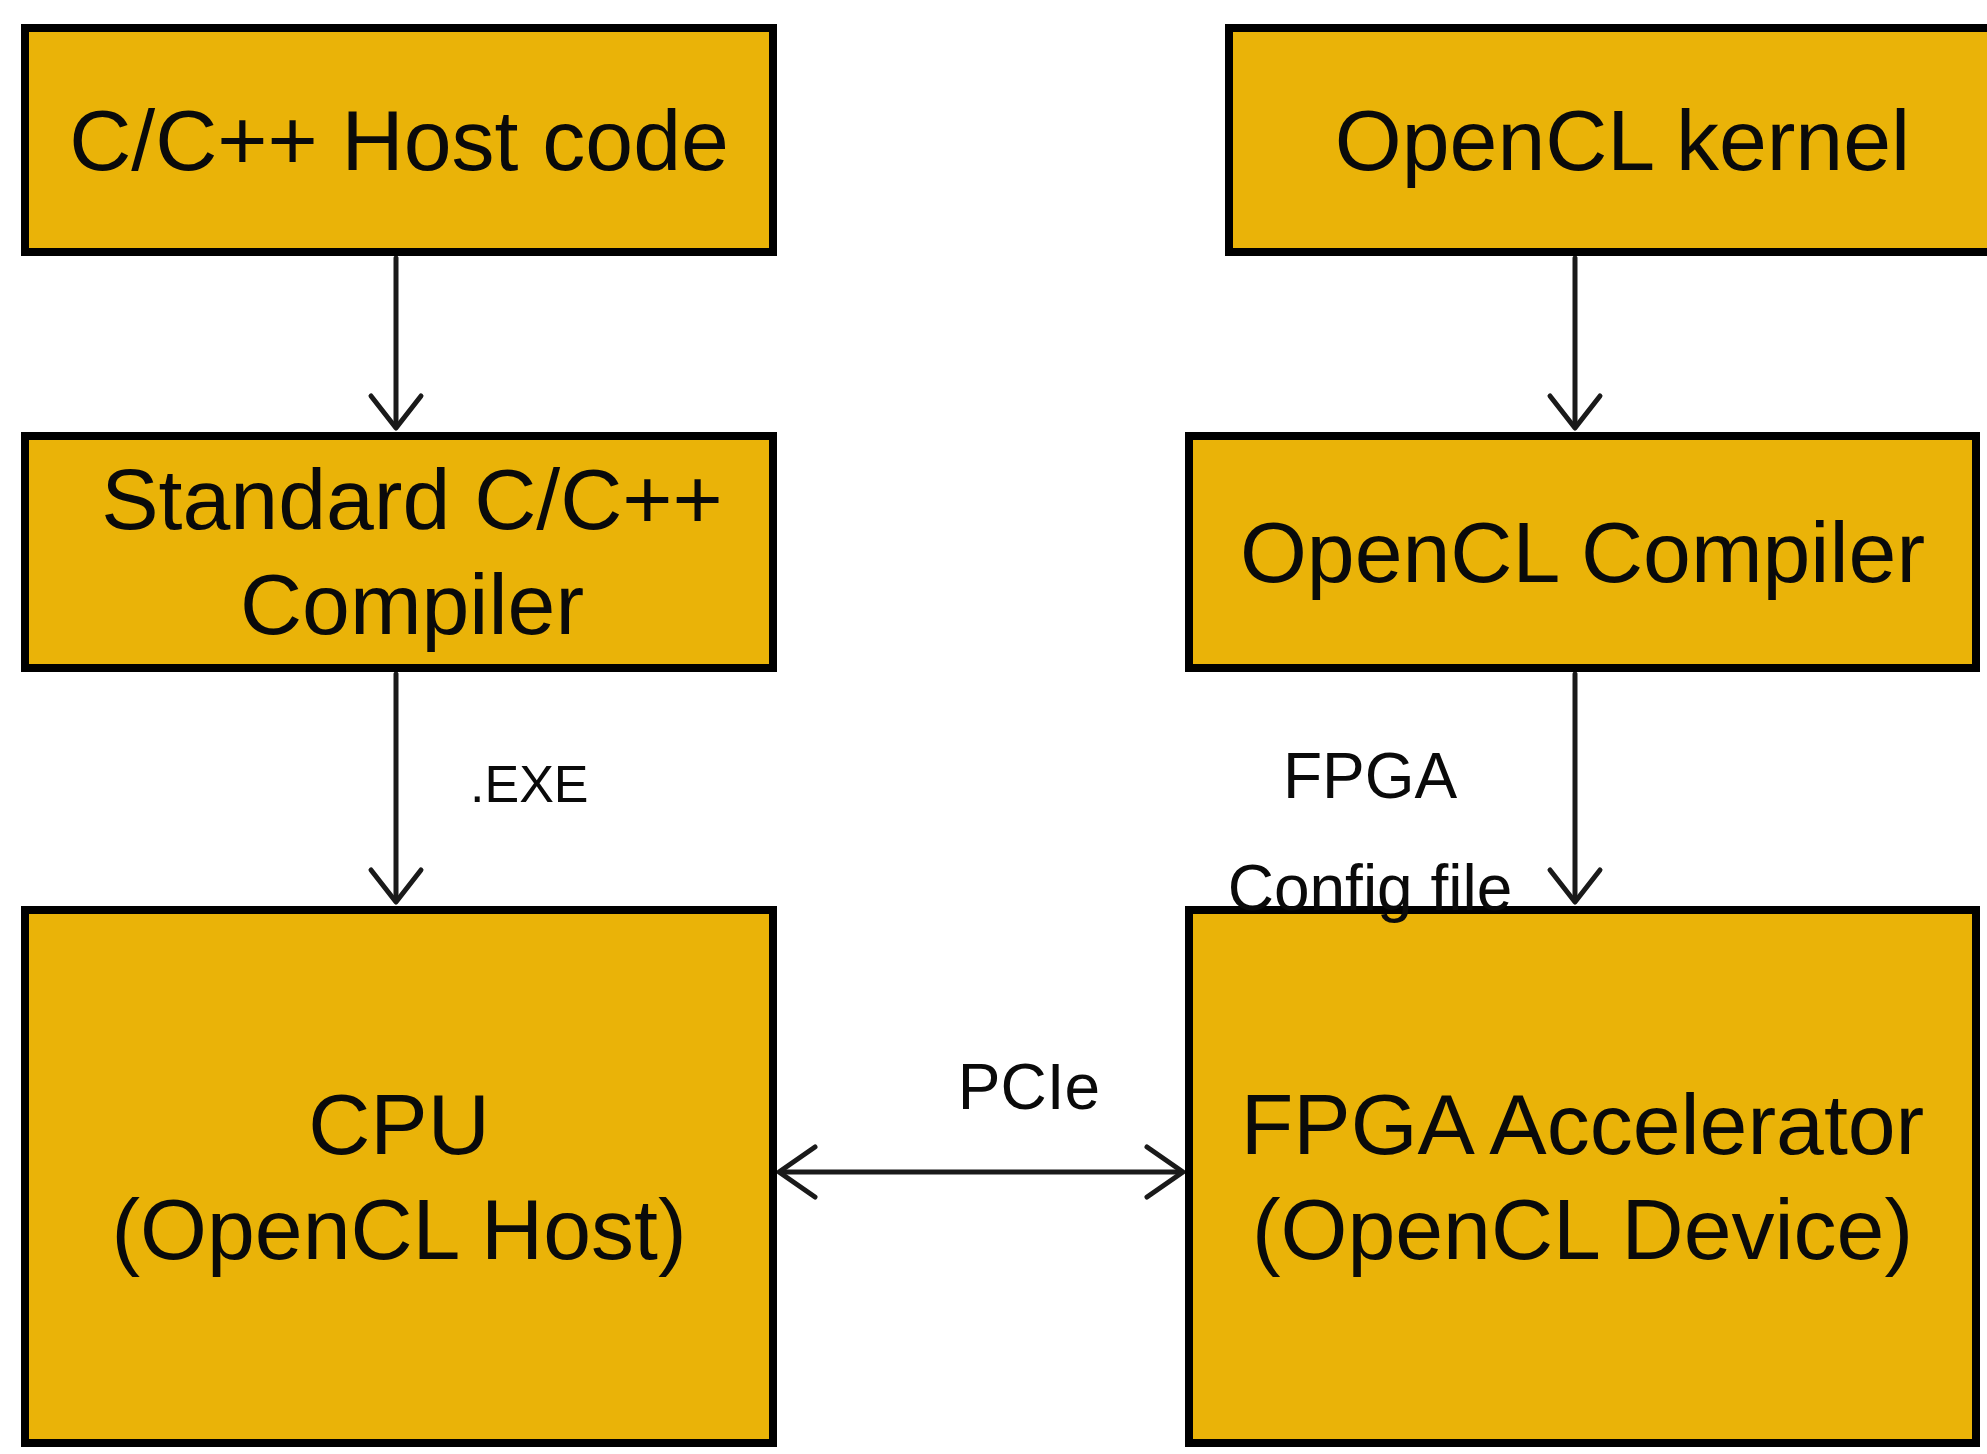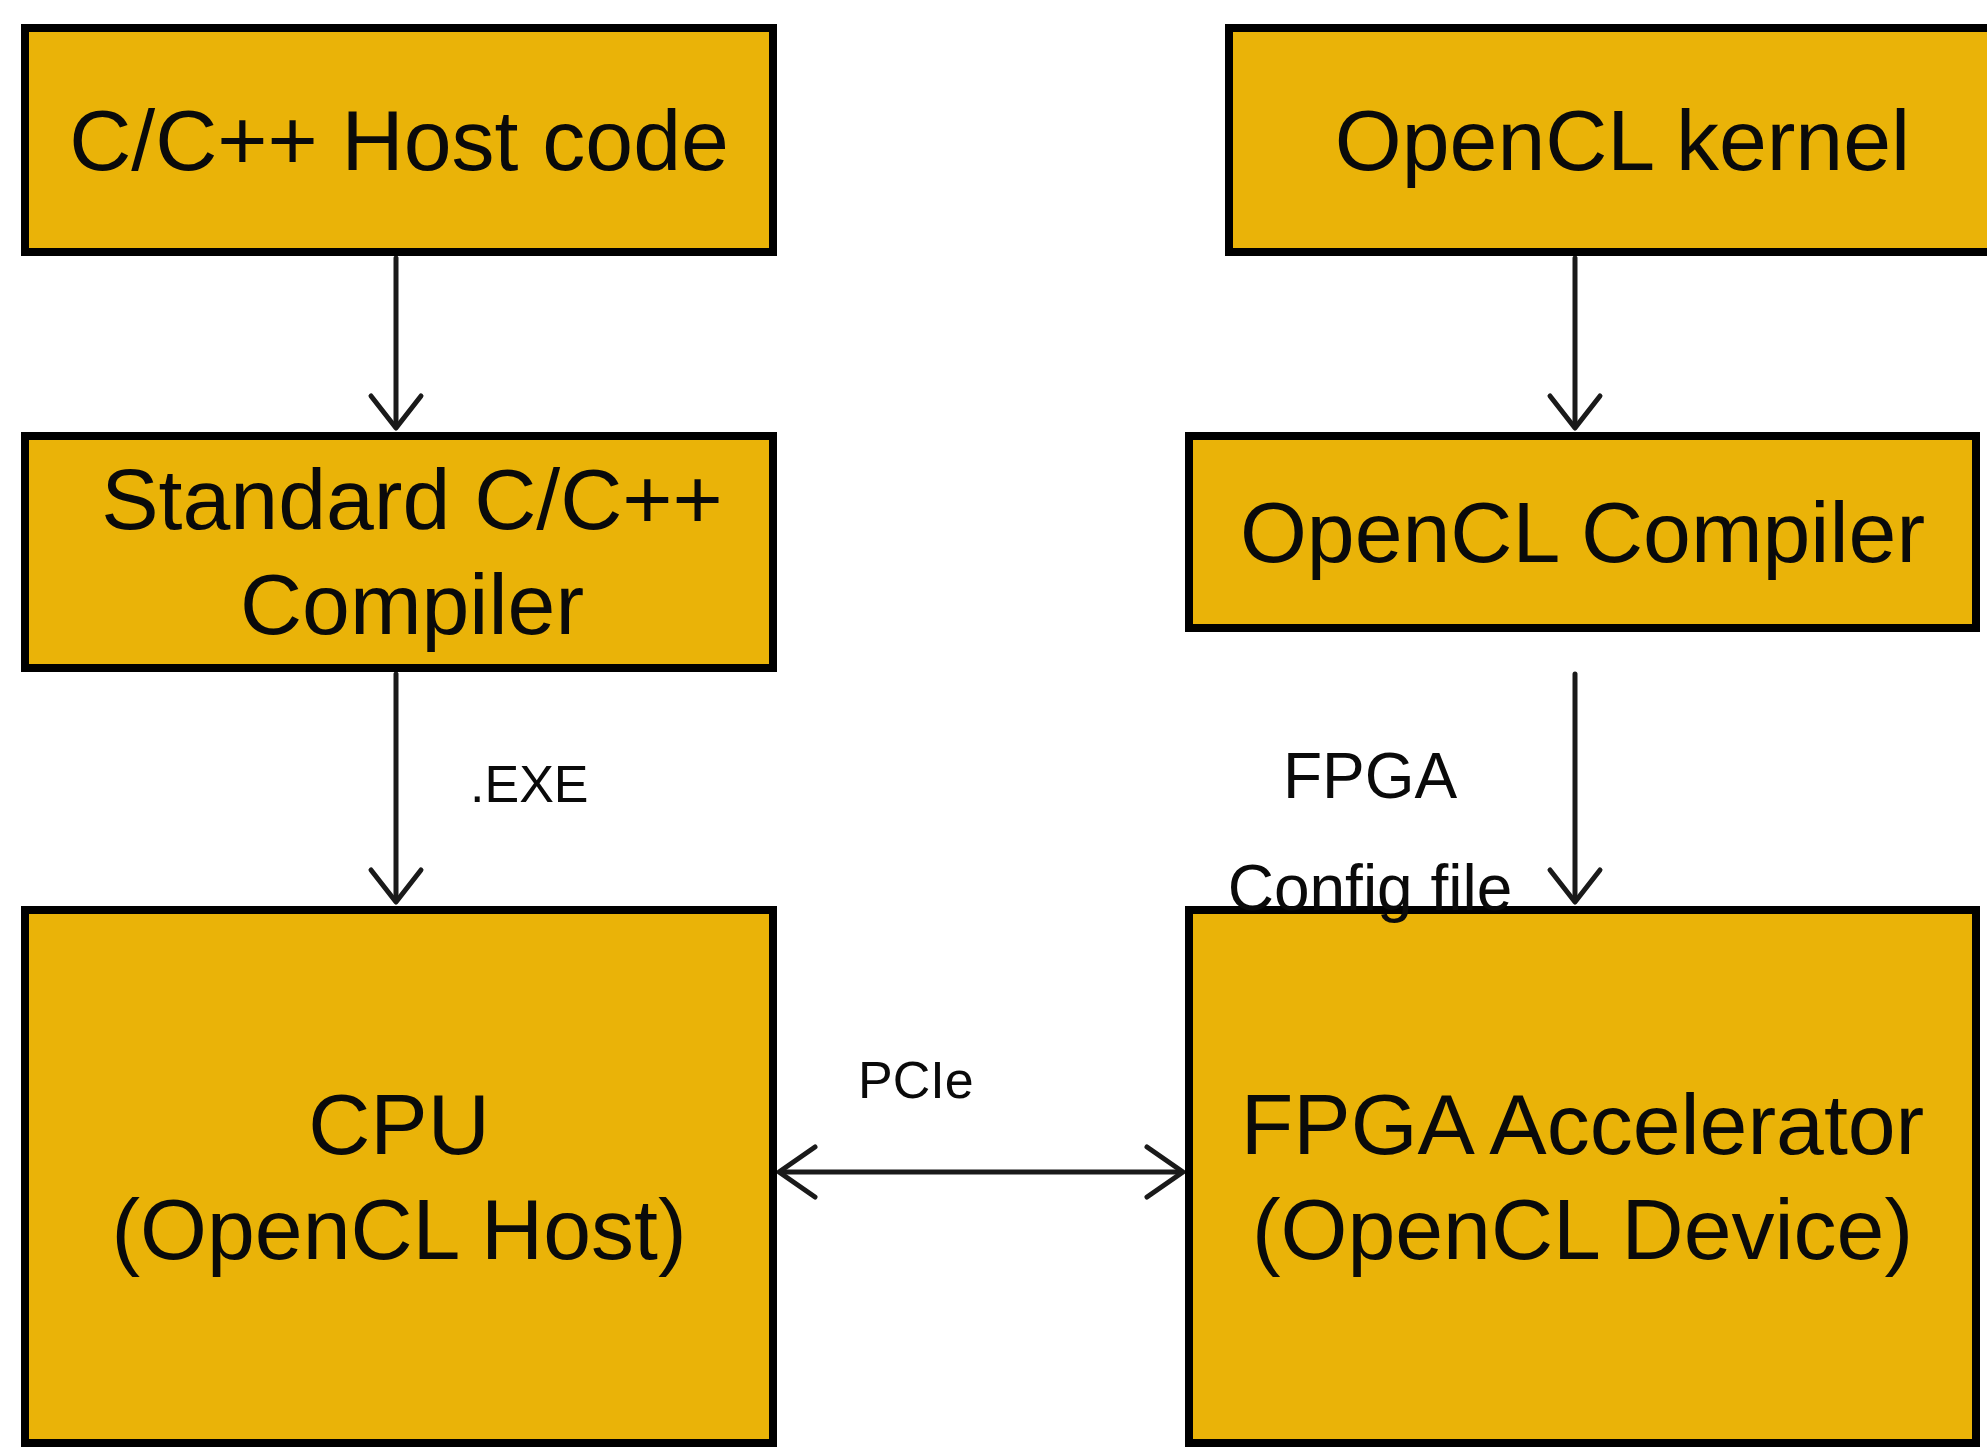--- a/index.html
+++ b/index.html
@@ -40,21 +40,21 @@
     font-size: 86px;
     line-height: 1.22;
     color: #0a0a0a;
     white-space: nowrap;
   }
   
   .box-host-code        { left: 21px;   top: 24px;  width: 756px; height: 232px; }
   .box-std-compiler     { left: 21px;   top: 432px; width: 756px; height: 240px; padding-left: 26px; }
   .box-cpu              { left: 21px;   top: 906px; width: 756px; height: 541px; }
   .box-opencl-kernel    { left: 1185px; top: 24px;  width: 795px; height: 232px; margin-left: 40px; }
-  .box-opencl-compiler  { left: 1185px; top: 432px; width: 795px; height: 200px; }
+  .box-opencl-compiler  { left: 1185px; top: 432px; width: 795px; height: 240px; }
   .box-fpga-accelerator { left: 1185px; top: 906px; width: 795px; height: 541px; }
 
   .edge-label {
     position: absolute;
     color: #0a0a0a;
     white-space: nowrap;
   }
   .label-exe {
     left: 470px;
     top: 756px;
@@ -67,23 +67,23 @@
     width: 380px;
     font-size: 64px;
     line-height: 1.25;
     text-align: center;
   }
   .label-fpga-config span { display: block; margin-top: 32px; }
   .label-pcie {
     left: 858px;
     top: 1052px;
     width: 242px;
-    font-size: 52px;
+    font-size: 64px;
     line-height: 1.1;
-    text-align: left;
+    text-align: right;
   }
 </style>
 </head>
 <body>
 
 <div class="canvas">
 
   <svg class="arrows-layer" viewBox="0 0 1987 1454" xmlns="http://www.w3.org/2000/svg">
     <g stroke="#1a1a1a" stroke-width="5" fill="none" stroke-linecap="round" stroke-linejoin="round">
 

